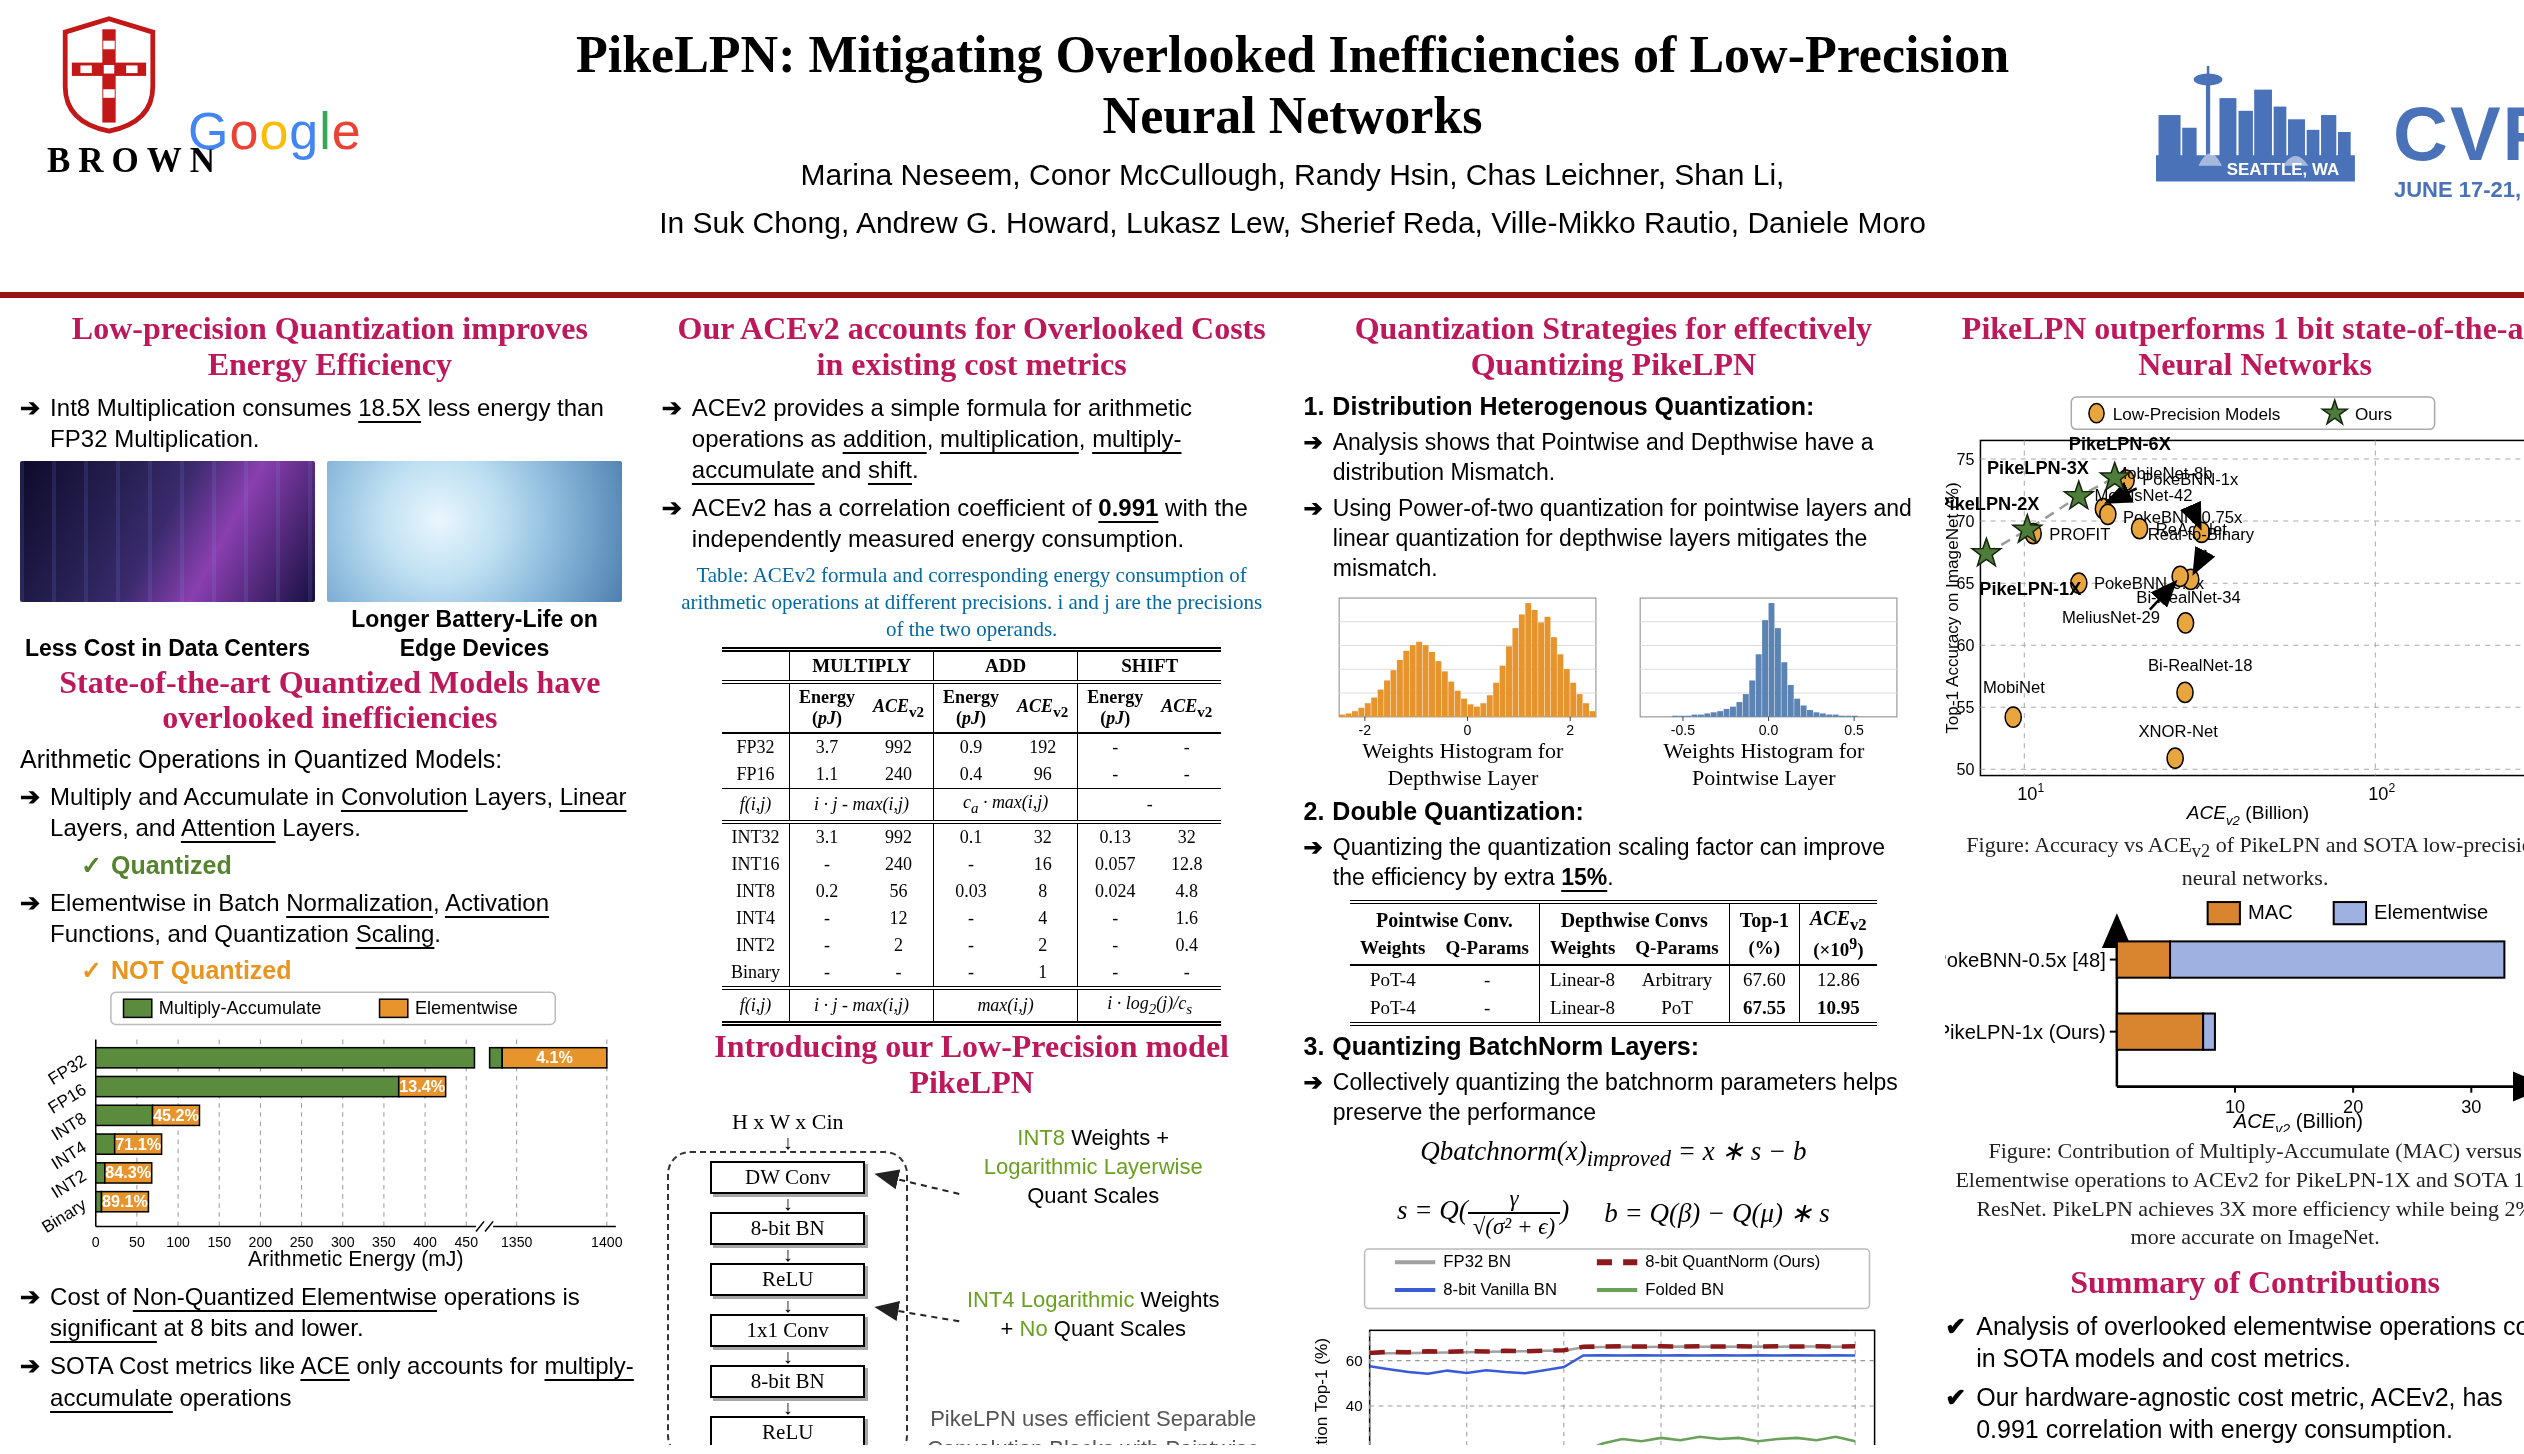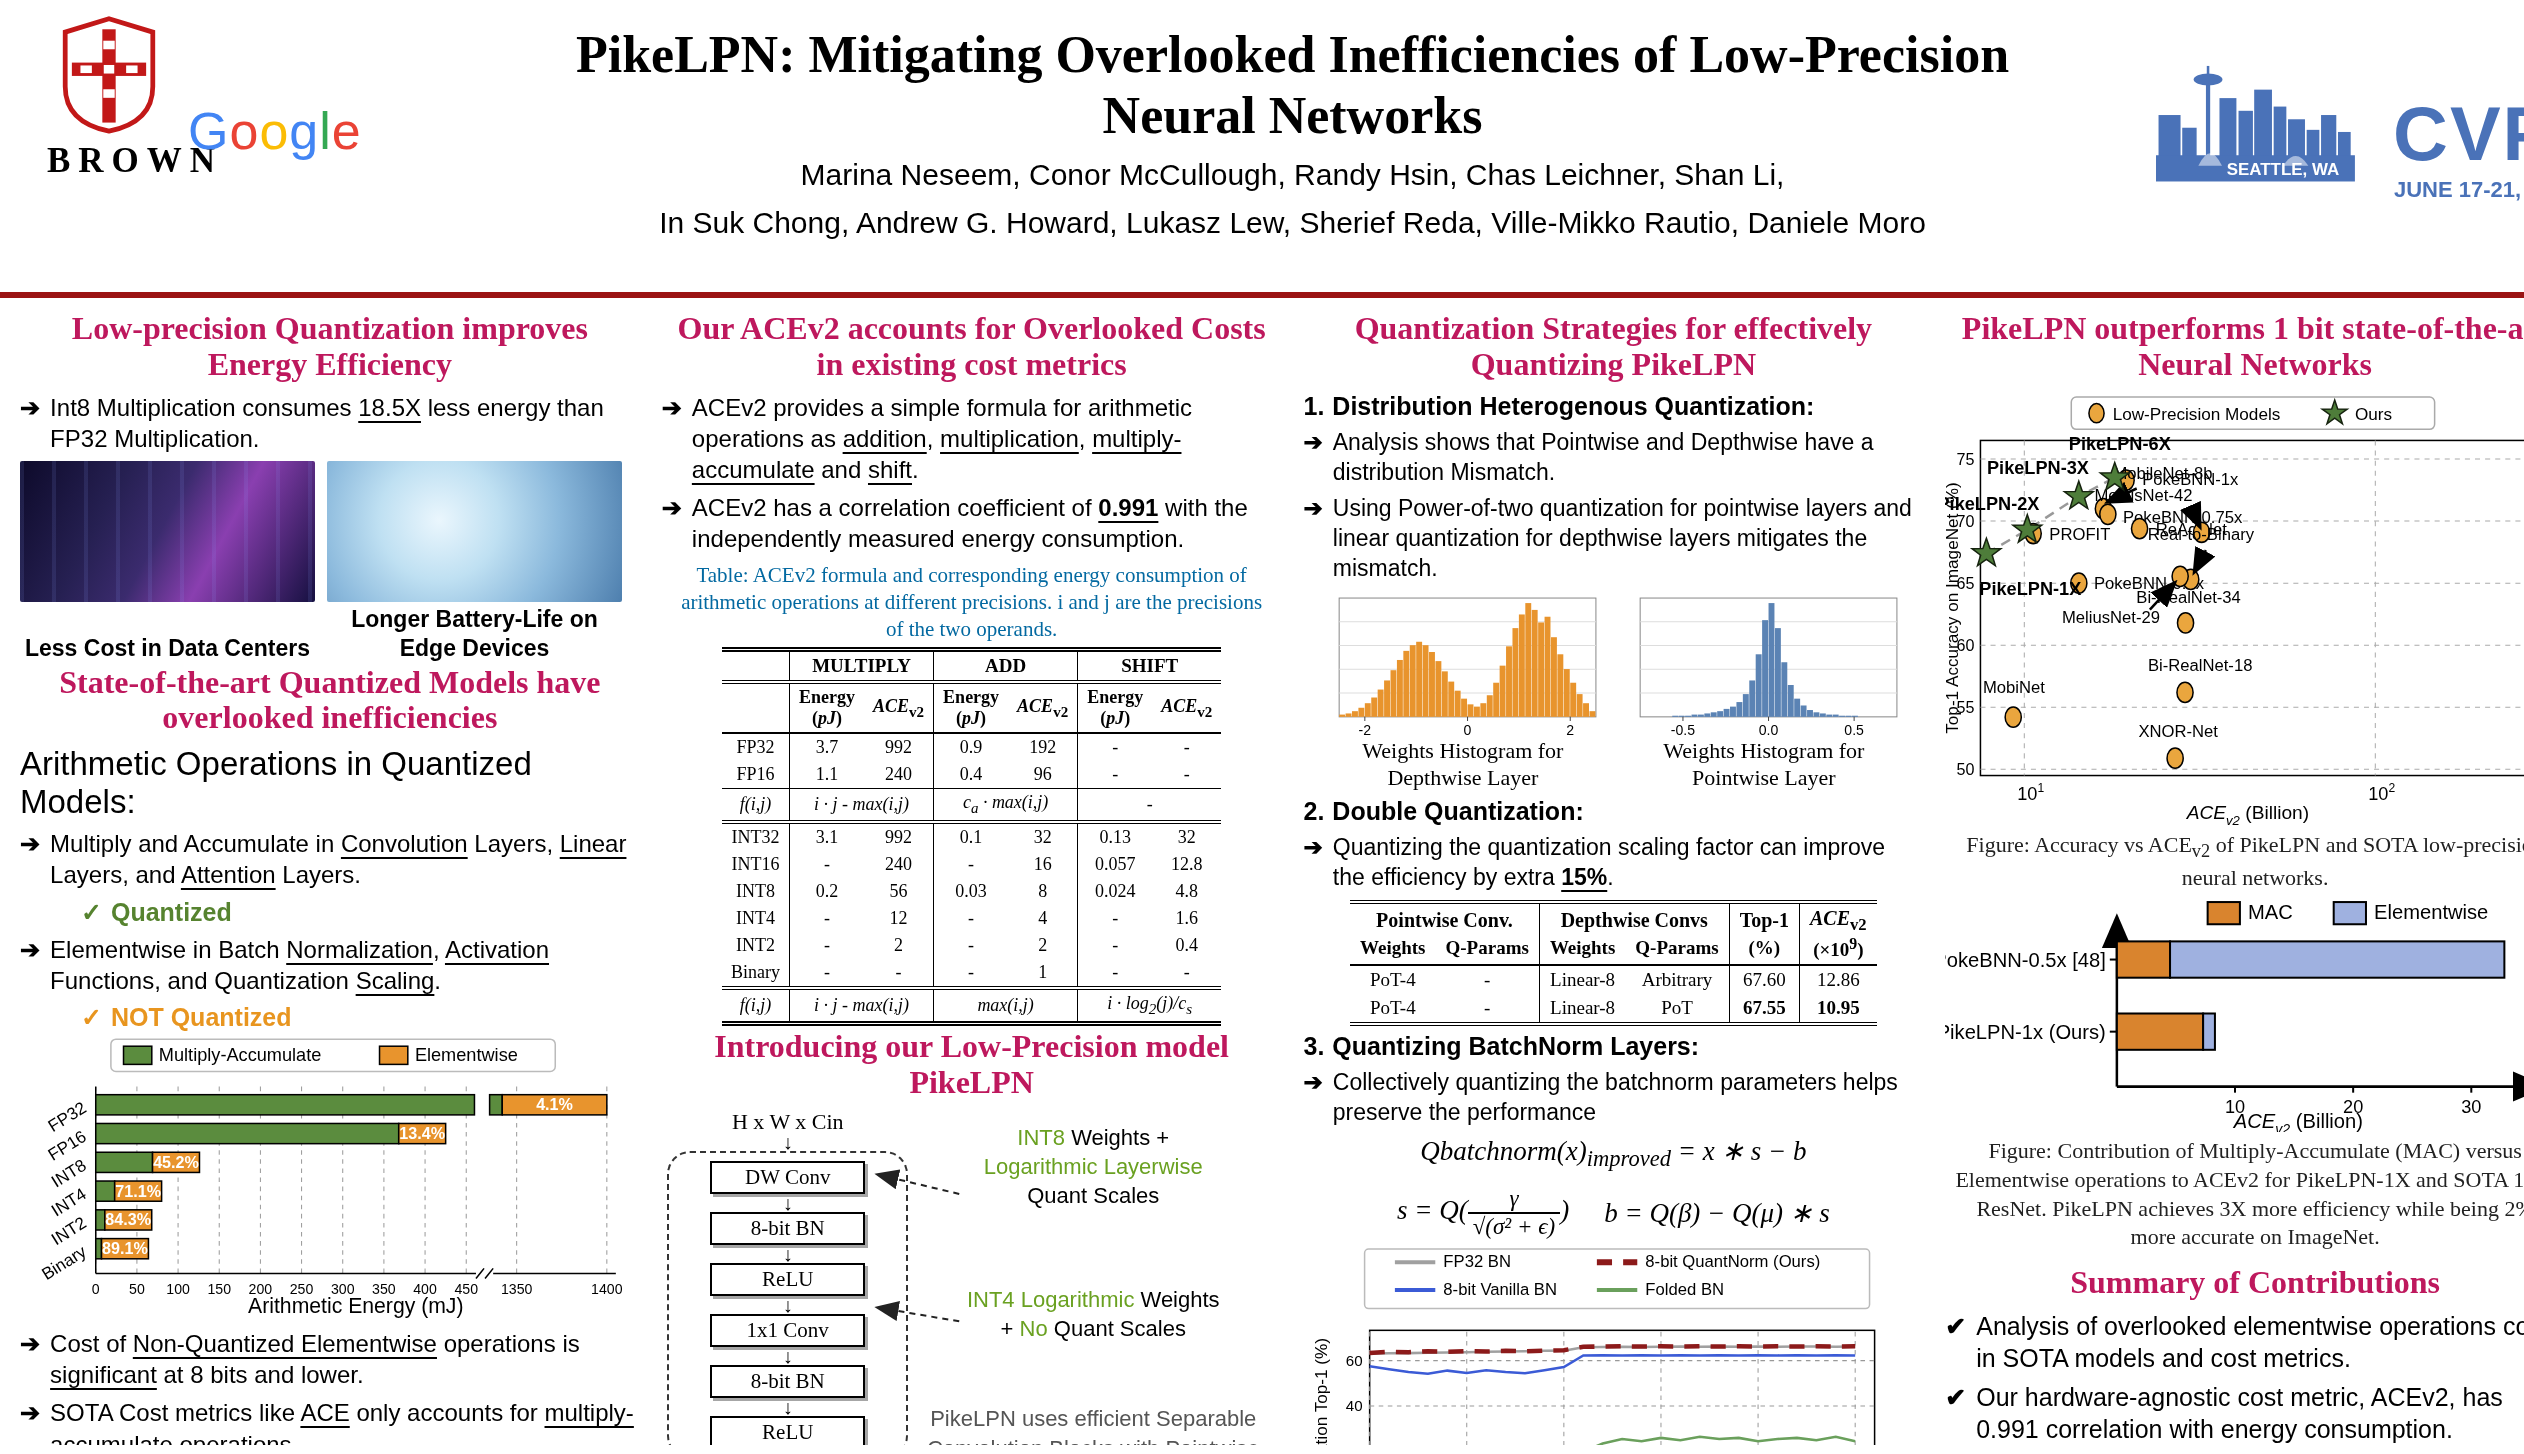--- a/index.html
+++ b/index.html
@@ -22,21 +22,21 @@
   
   .cols{position:absolute;left:20px;top:309px;width:2545px;height:1136px;
         display:grid;grid-template-columns:1fr 1fr 1fr 1fr;gap:22px;}
   .col{overflow:hidden;}
   .h{font-family:"Liberation Serif",serif;color:#be185d;font-weight:bold;text-align:center;
      font-size:32px;line-height:1.12;margin:2px 0 9px;}
   .b{display:flex;gap:10px;font-size:24px;line-height:1.3;margin:7px 0;}
   .b .ar{flex:0 0 auto;font-weight:bold;}
   .chk{display:flex;gap:9px;margin:1px 0 4px 61px;font-weight:bold;font-size:25px;}
   .chk.green{color:#56832f}.chk.orange{color:#e8951f}
-  .intro{font-size:33px;margin:3px 0;}
+  .intro{font-size:25px;margin:3px 0;}
   
   .photos{display:flex;gap:12px;margin:5px 0 3px;}
   .photos .ph{width:295px;height:141px;border-radius:2px;}
   .ph.dc{background:
       repeating-linear-gradient(90deg,rgba(140,160,255,0.12) 0 4px,transparent 4px 32px),
       linear-gradient(118deg,#0d0a2a 0%,#262052 30%,#3b2b6e 48%,#8a3fb0 66%,#151040 100%);}
   .ph.ed{background:radial-gradient(circle at 38% 42%,#eaf6fd 0%,#bfe0f2 30%,#8bb9dc 60%,#4e7fae 100%);}
   .capline{display:flex;gap:12px;text-align:center;font-weight:bold;font-size:23px;line-height:1.25;align-items:flex-end;}
   .capline div{width:295px;}
   

